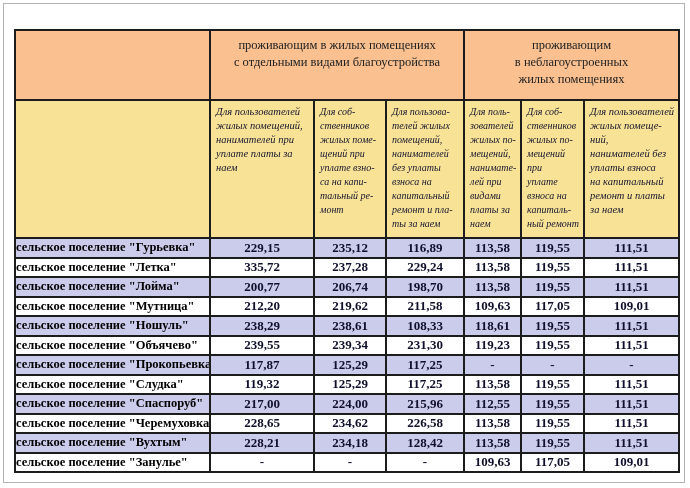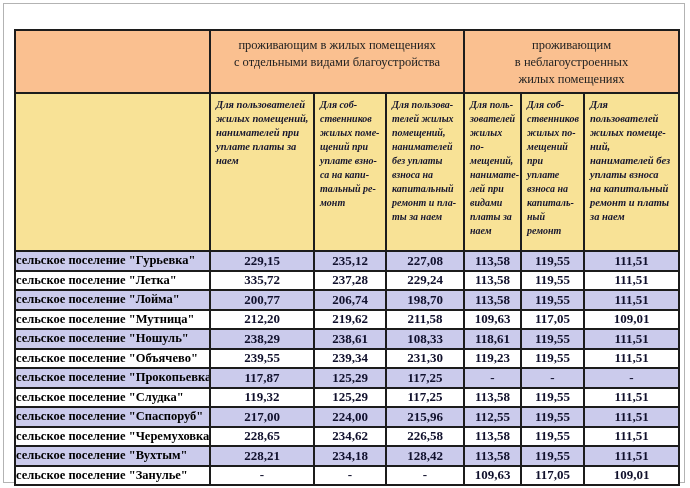--- a/index.html
+++ b/index.html
@@ -22,28 +22,28 @@
     box-sizing:border-box;
     overflow:hidden;
   }
   td.orange{background:#fac090;}
   td.yellow{background:#f8e296;}
   td.group{
     text-align:center;vertical-align:top;
     font-size:12.5px;line-height:17px;color:#222;
     padding-top:6px;white-space:pre-line;
   }
-  tr.grouprow{height:63px;}
+  tr.grouprow{height:70px;}
   tr.subrow{height:129px;}
   td.subhead{
     background:#f8e296;
-    font-style:italic;font-weight:700;
+    font-style:italic;font-weight:400;
     font-size:10px;line-height:14px;color:#15152e;
     vertical-align:top;text-align:left;
-    padding:4px 2px 12px 5px;white-space:pre-line;
+    padding:4px 2px 6px 5px;white-space:pre-line;
   }
   td.subhead.c1,td.subhead.c6{font-size:10.5px;}
   tr.datarow{height:19.5px;}
   tr.datarow td{padding:0;}
   td.rowname{
     font-weight:700;font-size:12.5px;color:#000;
     text-align:left;padding-left:4px;vertical-align:middle;
     white-space:nowrap;
   }
   td.val{
@@ -126,21 +126,21 @@
 на капитальный
 ремонт и платы
 за наем</td>
       </tr>
   </tbody>
   <tbody id="data-rows">
       <tr class="datarow lav">
         <td class="rowname">сельское поселение "Гурьевка"</td>
         <td class="val">229,15</td>
         <td class="val">235,12</td>
-        <td class="val">227,08</td>
+        <td class="val">116,89</td>
         <td class="val">113,58</td>
         <td class="val">119,55</td>
         <td class="val">111,51</td>
       </tr>
       <tr class="datarow wht">
         <td class="rowname">сельское поселение "Летка"</td>
         <td class="val">335,72</td>
         <td class="val">237,28</td>
         <td class="val">229,24</td>
         <td class="val">113,58</td>

